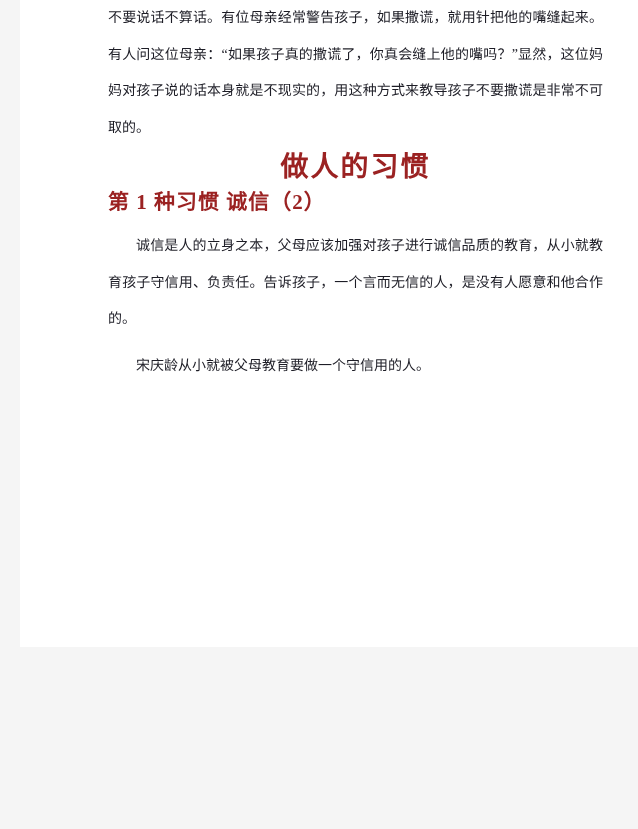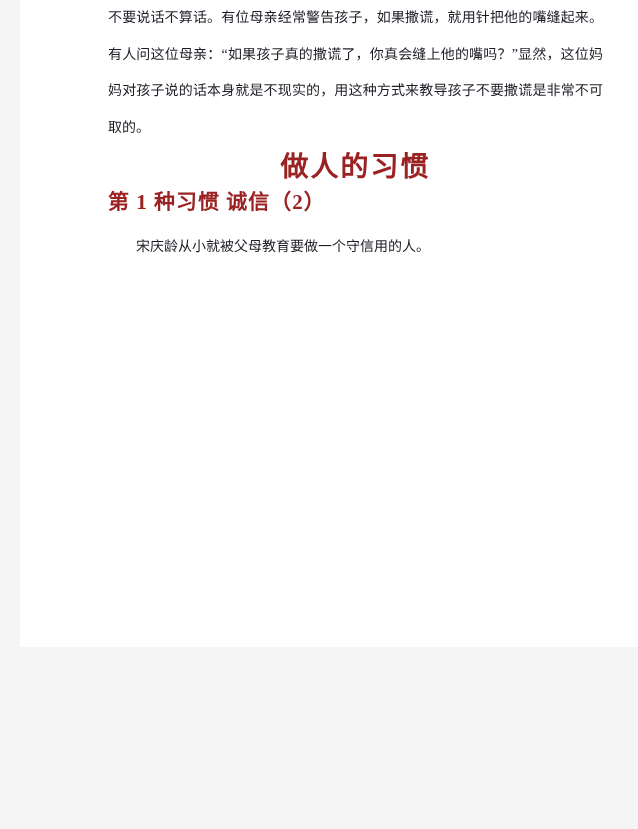--- a/index.html
+++ b/index.html
@@ -80,20 +80,21 @@
 
     <p class="body-text">不要说话不算话。有位母亲经常警告孩子，如果撒谎，就用针把他的嘴缝起来。有人问这位母亲：“如果孩子真的撒谎了，你真会缝上他的嘴吗？”显然，这位妈妈对孩子说的话本身就是不现实的，用这种方式来教导孩子不要撒谎是非常不可取的。</p>
 
     <h1 class="title">做人的习惯</h1>
 
     <h2 class="subtitle">第 1 种习惯 诚信（2）</h2>
 
 
 
 
+    <p class="body-text indent p-gap-sm">诚信是人的立身之本，父母应该加强对孩子进行诚信品质的教育，从小就教育孩子守信用、负责任。告诉孩子，一个言而无信的人，是没有人愿意和他合作的。</p>
 
     <p class="body-text indent p-gap-sm2">宋庆龄从小就被父母教育要做一个守信用的人。</p>
 
   </div>
 
   <div class="footer">
     <span>- 15 -</span>
   </div>
 </div>
 

